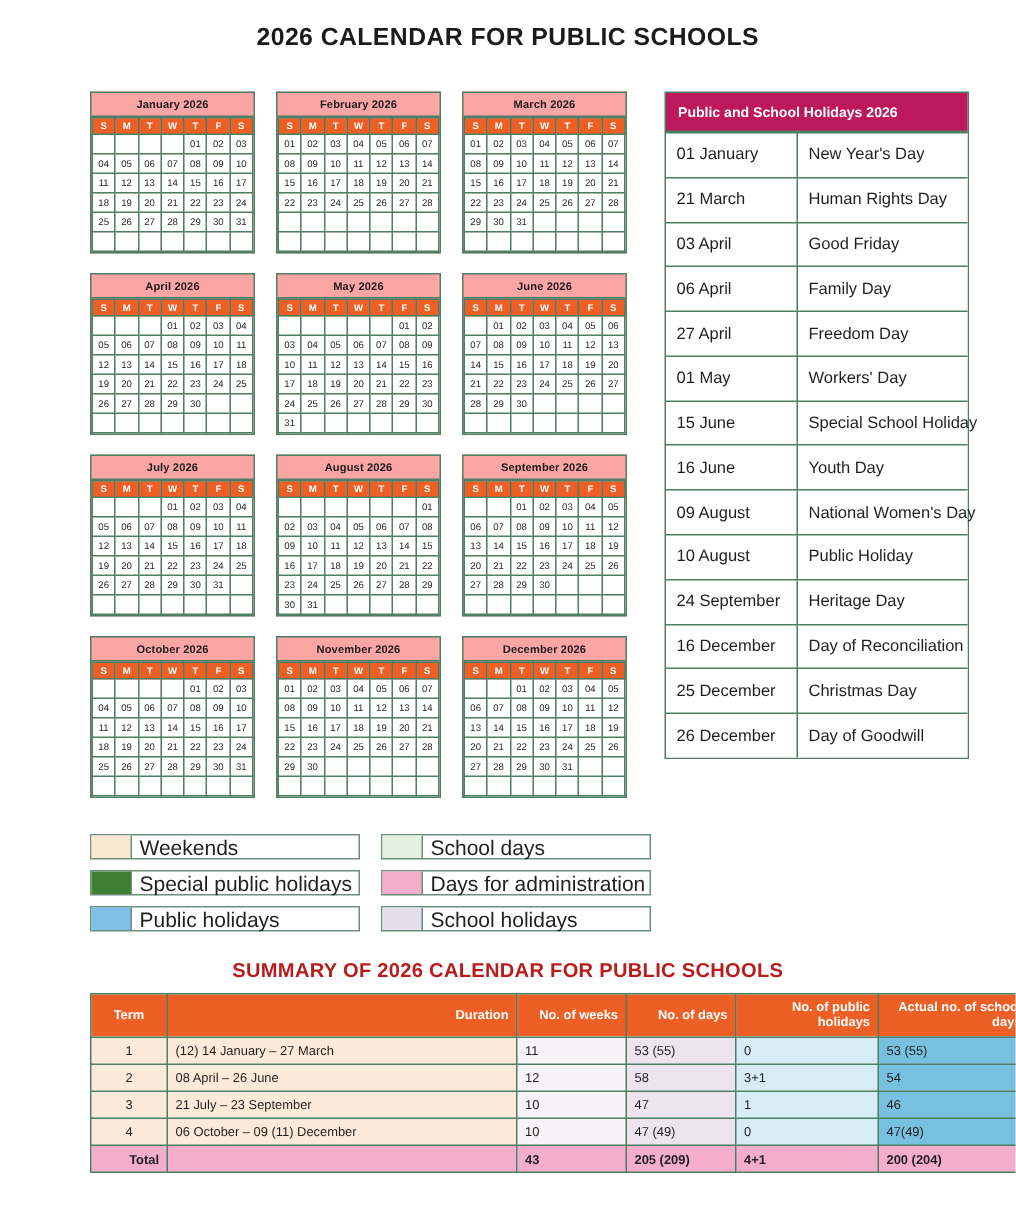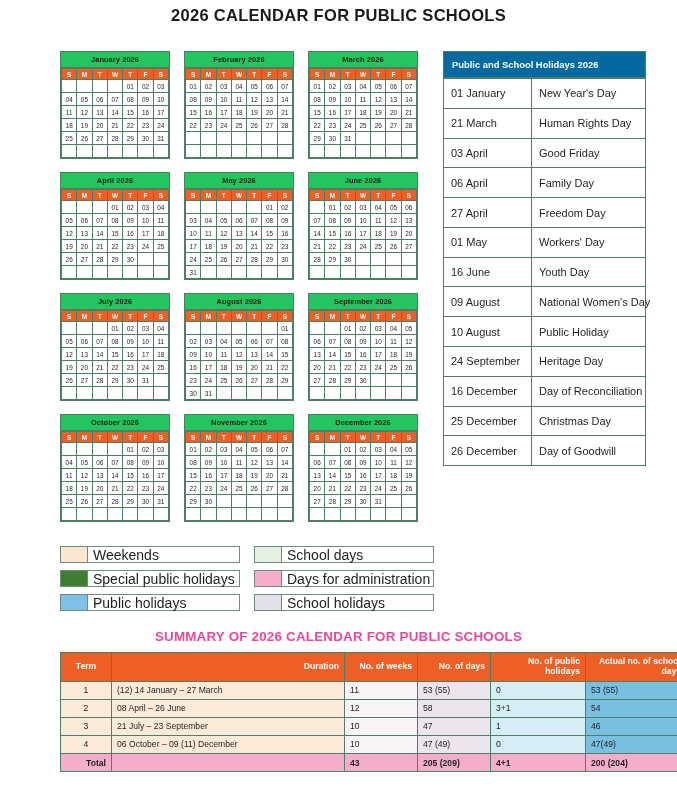--- a/index.html
+++ b/index.html
@@ -17,21 +17,21 @@
   }
   .page { width: 677px; height: 812px; position: relative; }
 
   
   .main-title {
     text-align: center;
     font-size: 16.5px;
     font-weight: bold;
     letter-spacing: 0.3px;
     color: #1b1b1b;
-    padding-top: 6px;
+    padding-top: 16px;
     padding-bottom: 0;
   }
 
   
   .top-area {
     display: flex;
     align-items: flex-start;
     padding: 26px 0 0 0;
   }
   .months-wrap {
@@ -40,21 +40,21 @@
     display: flex;
     flex-wrap: wrap;
     gap: 0px;
   }
   .month {
     width: 110px;
     margin-right: 14px;
     margin-bottom: 13px;
     border: 1px solid #4c7f63;
     box-sizing: border-box;
-    background: #22c55e;
+    background: #fca5a5;
   }
   .month-title {
     font-size: 7.4px;
     font-weight: bold;
     text-align: center;
     padding: 3px 0 3px 0;
     color: #1b1b1b;
     border-bottom: 1px solid #4c7f63;
     letter-spacing: 0.1px;
   }
@@ -92,21 +92,21 @@
   .d-empty    { background: #ffffff; }
 
   
   .holidays {
     width: 203px;
     margin-left: 11px;
     border: 1px solid #4c7f63;
     box-sizing: border-box;
   }
   .holidays-header {
-    background: #0369a1;
+    background: #be185d;
     color: #ffffff;
     font-size: 9.4px;
     font-weight: bold;
     padding: 7px 8px 7px 8px;
     border-bottom: 1px solid #4c7f63;
   }
   table.hol {
     border-collapse: collapse;
     width: 100%;
     table-layout: fixed;
@@ -155,21 +155,21 @@
     color: #1f1f1f;
   }
 
   
   .summary-title {
     text-align: center;
     font-size: 13.4px;
     font-weight: bold;
     margin-top: 11px;
     margin-bottom: 8px;
-    color: #ec4899;
+    color: #b91c1c;
     letter-spacing: 0.2px;
   }
   .summary-wrap { margin: 0 0 0 60px; width: 568px; }
   table.sum {
     border-collapse: collapse;
     width: 100%;
     table-layout: fixed;
     border: 1px solid #4c7f63;
   }
   table.sum th {
@@ -1100,20 +1100,24 @@
               <td class="hol-date">06 April</td>
               <td class="hol-name">Family Day</td>
             </tr>
             <tr>
               <td class="hol-date">27 April</td>
               <td class="hol-name">Freedom Day</td>
             </tr>
             <tr>
               <td class="hol-date">01 May</td>
               <td class="hol-name">Workers' Day</td>
+            </tr>
+            <tr>
+              <td class="hol-date">15 June</td>
+              <td class="hol-name">Special School Holiday</td>
             </tr>
             <tr>
               <td class="hol-date">16 June</td>
               <td class="hol-name">Youth Day</td>
             </tr>
             <tr>
               <td class="hol-date">09 August</td>
               <td class="hol-name">National Women's Day</td>
             </tr>
             <tr>

